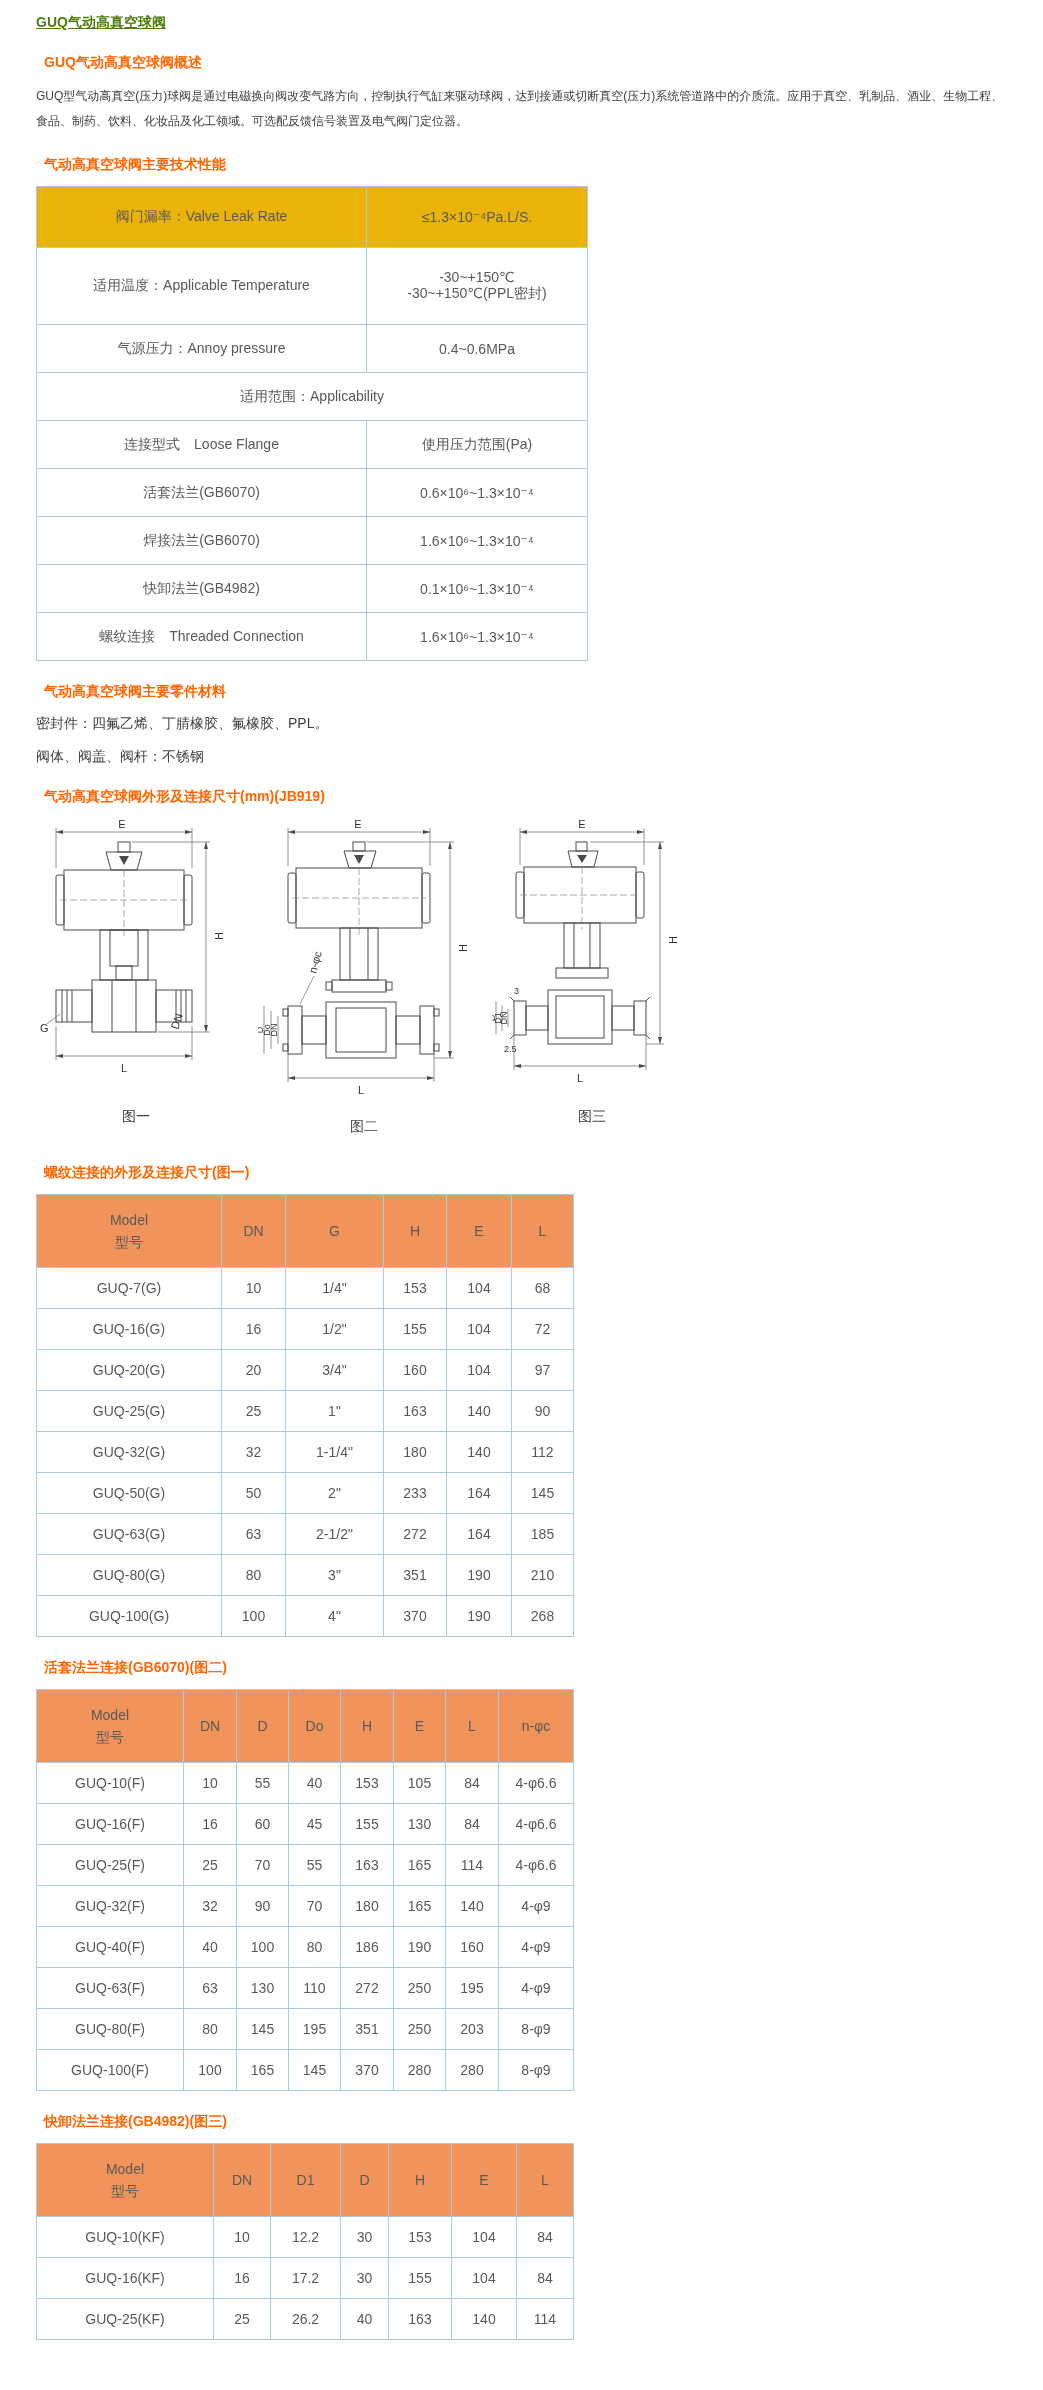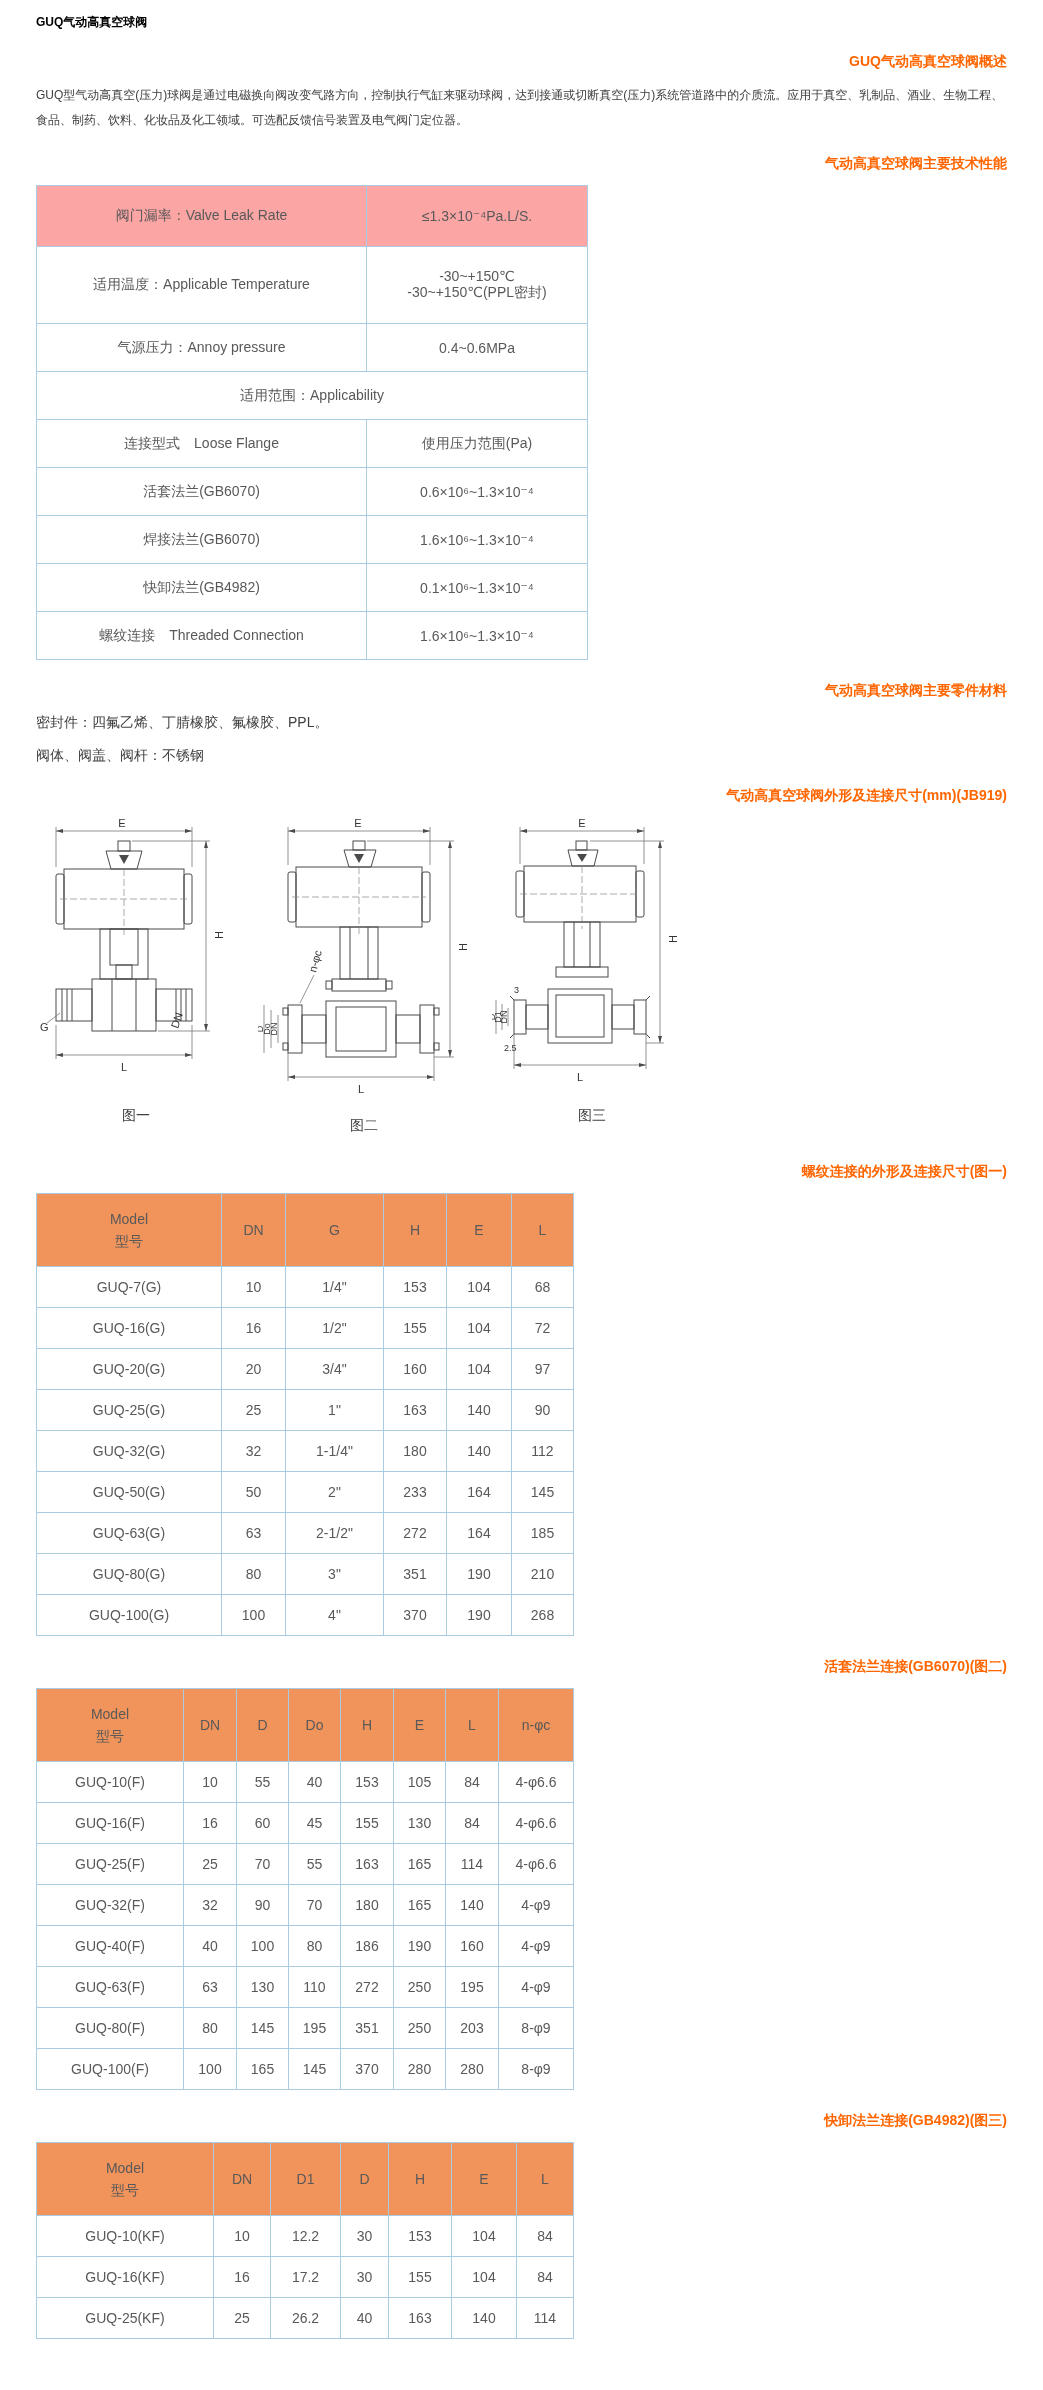--- a/index.html
+++ b/index.html
@@ -1,27 +1,27 @@
 <!DOCTYPE html>
 <html><head>
 <meta charset="utf-8">
 <style>
   html,body{margin:0;padding:0;background:#fff;}
   body{width:1043px;font-family:"Liberation Sans","DejaVu Sans",sans-serif;}
   .page{padding:12px 36px 24px 36px;}
-  .title{font-size:12px;font-weight:bold;color:#000000;margin:2px 0 14px 0;}
-  .sec{font-size:14px;font-weight:bold;color:#ff6600;margin:22px 0 12px 8px;text-align:right;}
+  .title{font-size:14px;font-weight:bold;color:#4d7c0f;text-decoration:underline;margin:2px 0 14px 0;}
+  .sec{font-size:14px;font-weight:bold;color:#ff6600;margin:22px 0 12px 8px;}
   .body-text{font-size:12px;color:#404040;line-height:25px;margin:6px 0 10px 0;max-width:985px;}
   .mat-line{font-size:14px;color:#404040;line-height:20px;margin:0 0 13px 0;}
 
   table{border-collapse:collapse;table-layout:fixed;}
   .perf{width:551px;}
   .perf td{border:1px solid #a9cbe3;text-align:center;vertical-align:middle;
            font-size:14px;color:#595959;height:43px;padding:2px 8px;white-space:pre-line;}
-  .perf tr.head td{background:#fca5a5;height:56px;}
+  .perf tr.head td{background:#eab308;height:56px;}
   .perf td.temp{height:72px;}
 
   .dim{width:537px;margin-bottom:4px;}
   .dim th{border:1px solid #a9cbe3;background:#f0945b;color:#595959;font-weight:normal;
           font-size:14px;height:70px;text-align:center;vertical-align:middle;white-space:pre-line;line-height:22px;}
   .dim td{border:1px solid #a9cbe3;text-align:center;vertical-align:middle;
           font-size:14px;color:#595959;height:40px;padding:0 4px;}
 
   .figs{display:flex;align-items:flex-start;gap:22px;margin:10px 0 28px 0;}
   .fig{display:flex;flex-direction:column;align-items:center;}

